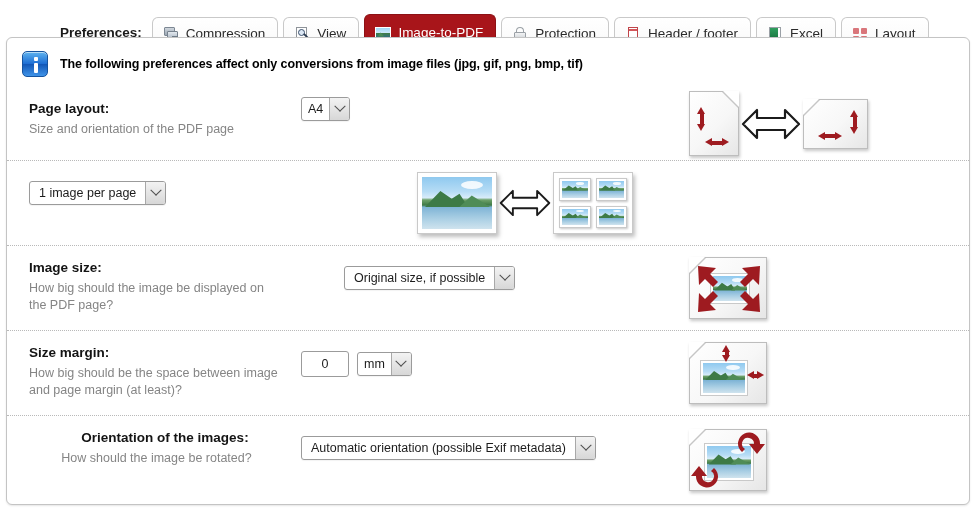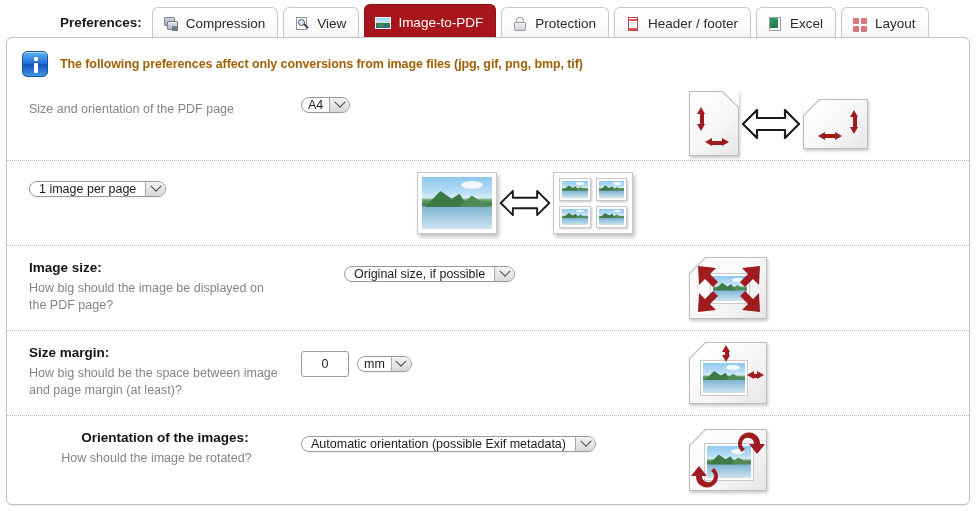--- a/index.html
+++ b/index.html
@@ -12,21 +12,21 @@
   }
   #app {
     position: relative;
     width: 976px; height: 511px;
     background: #ffffff;
   }
 
   
   .tabbar {
     position: absolute;
-    left: 0; top: 2px;
+    left: 0; top: 12px;
     width: 976px; height: 38px;
     display: flex;
     align-items: flex-end;
   }
   .prefs-label {
     font-size: 13.5px;
     font-weight: bold;
     color: #1a1a1a;
     padding: 0 10px 10px 0;
     margin-left: 60px;
@@ -130,21 +130,21 @@
     width: 4px; height: 3.5px; background: #ffffff; border-radius: 1px;
   }
   .info-icon::after {
     content: "";
     position: absolute; left: 11px; top: 10.5px;
     width: 4px; height: 10px; background: #ffffff; border-radius: 1px;
   }
   .info-text {
     font-size: 12.5px;
     font-weight: bold;
-    color: #a16207;
+    color: #000000;
     letter-spacing: -0.1px;
   }
 
   
   .rows { padding: 0 0 0 0; }
   .row {
     position: relative;
     display: flex;
     align-items: flex-start;
     padding: 0 20px 0 22px;
@@ -180,23 +180,23 @@
     display: flex;
     flex-direction: column;
     gap: 9px;
   }
   .ctl-line { display: flex; align-items: center; gap: 8px; }
 
   
   .sel {
     display: inline-flex;
     align-items: stretch;
-    height: 16px;
+    height: 24px;
     border: 1px solid #9b9b9b;
-    border-radius: 8px;
+    border-radius: 3px;
     background: #ffffff;
     overflow: hidden;
     cursor: pointer;
     box-shadow: 0 1px 1px rgba(0,0,0,0.05);
   }
   .sel .sel-text {
     display: flex; align-items: center;
     padding: 0 9px;
     font-size: 12.5px;
     color: #1c1c1c;
@@ -410,20 +410,21 @@
 
     <div class="info-banner">
       <div class="info-icon"></div>
       <div class="info-text">The following preferences affect only conversions from image files (jpg, gif, png, bmp, tif)</div>
     </div>
 
     <div class="rows">
 
       <div class="row row-r1">
         <div class="col-label">
+          <div class="lbl-title">Page layout:</div>
           <div class="lbl-desc">Size and orientation of the PDF page</div>
         </div>
         <div class="col-control">
           <div class="ctl-line">
             <div class="sel sel-sm">
               <span class="sel-text">A4</span>
               <span class="sel-arrow"></span>
             </div>
           </div>
         </div>

